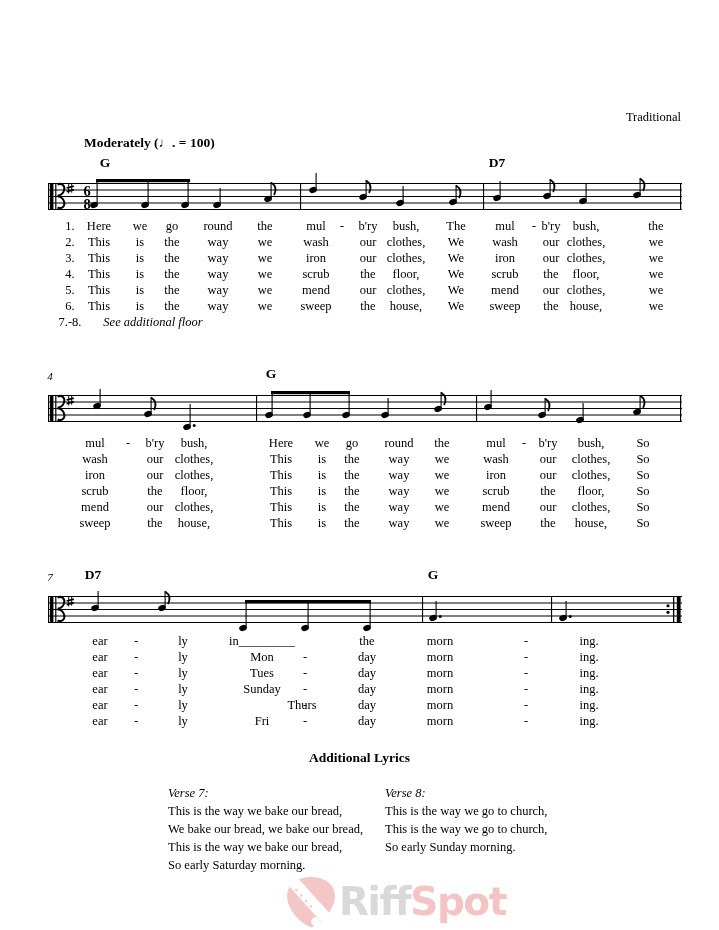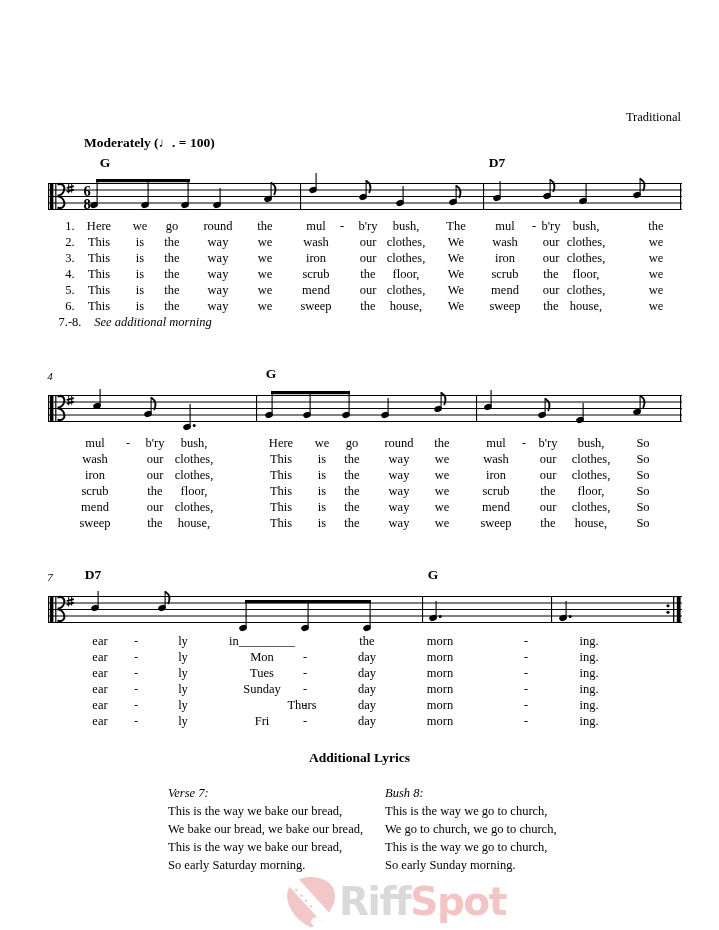--- a/index.html
+++ b/index.html
@@ -257,21 +257,21 @@
       <span class="syl" style="left: 265px; top: 299px;">we</span>
       <span class="syl" style="left: 316px; top: 299px;">sweep</span>
       <span class="syl" style="left: 368px; top: 299px;">the</span>
       <span class="syl" style="left: 406px; top: 299px;">house,</span>
       <span class="syl" style="left: 456px; top: 299px;">We</span>
       <span class="syl" style="left: 505px; top: 299px;">sweep</span>
       <span class="syl" style="left: 551px; top: 299px;">the</span>
       <span class="syl" style="left: 586px; top: 299px;">house,</span>
       <span class="syl" style="left: 656px; top: 299px;">we</span>
       <span class="syl" style="left: 70px; top: 315px;">7.-8.</span>
-      <span class="syl it" style="left: 153px; top: 315px;">See additional morning</span>
+      <span class="syl it" style="left: 153px; top: 315px;">See additional floor</span>
     </div>
   <div class="abs">
       <span class="syl" style="left: 95px; top: 436px;">mul</span>
       <span class="syl" style="left: 128px; top: 436px;">-</span>
       <span class="syl" style="left: 155px; top: 436px;">b'ry</span>
       <span class="syl" style="left: 194px; top: 436px;">bush,</span>
       <span class="syl" style="left: 281px; top: 436px;">Here</span>
       <span class="syl" style="left: 322px; top: 436px;">we</span>
       <span class="syl" style="left: 352px; top: 436px;">go</span>
       <span class="syl" style="left: 399px; top: 436px;">round</span>
@@ -400,23 +400,22 @@
 
   <div id="addl-heading" class="abs">Additional Lyrics</div>
   <div id="verse7" class="verse">
     <div class="vtitle">Verse 7:</div>
     <div>This is the way we bake our bread,</div>
     <div>We bake our bread, we bake our bread,</div>
     <div>This is the way we bake our bread,</div>
     <div>So early Saturday morning.</div>
   </div>
   <div id="verse8" class="verse">
-    <div class="vtitle">Bush 8:</div>
+    <div class="vtitle">Verse 8:</div>
     <div>This is the way we go to church,</div>
-    <div>We go to church, we go to church,</div>
     <div>This is the way we go to church,</div>
     <div>So early Sunday morning.</div>
   </div>
 
   <div id="logo" class="abs">
     <svg width="56" height="56" viewBox="0 0 54 54">
       <path d="M27 3 C42 3 51 12 50 23 C48.5 38 34 49 27 51.5 C20 49 5.5 38 4 23 C3 12 12 3 27 3 Z" fill="#f2c3c3"></path>
       <g transform="rotate(-42 27 27)">
         <rect x="21.5" y="1" width="11.5" height="52" fill="#ffffff"></rect>
         <circle cx="24.2" cy="9" r="1.25" fill="#f2c3c3"></circle>

